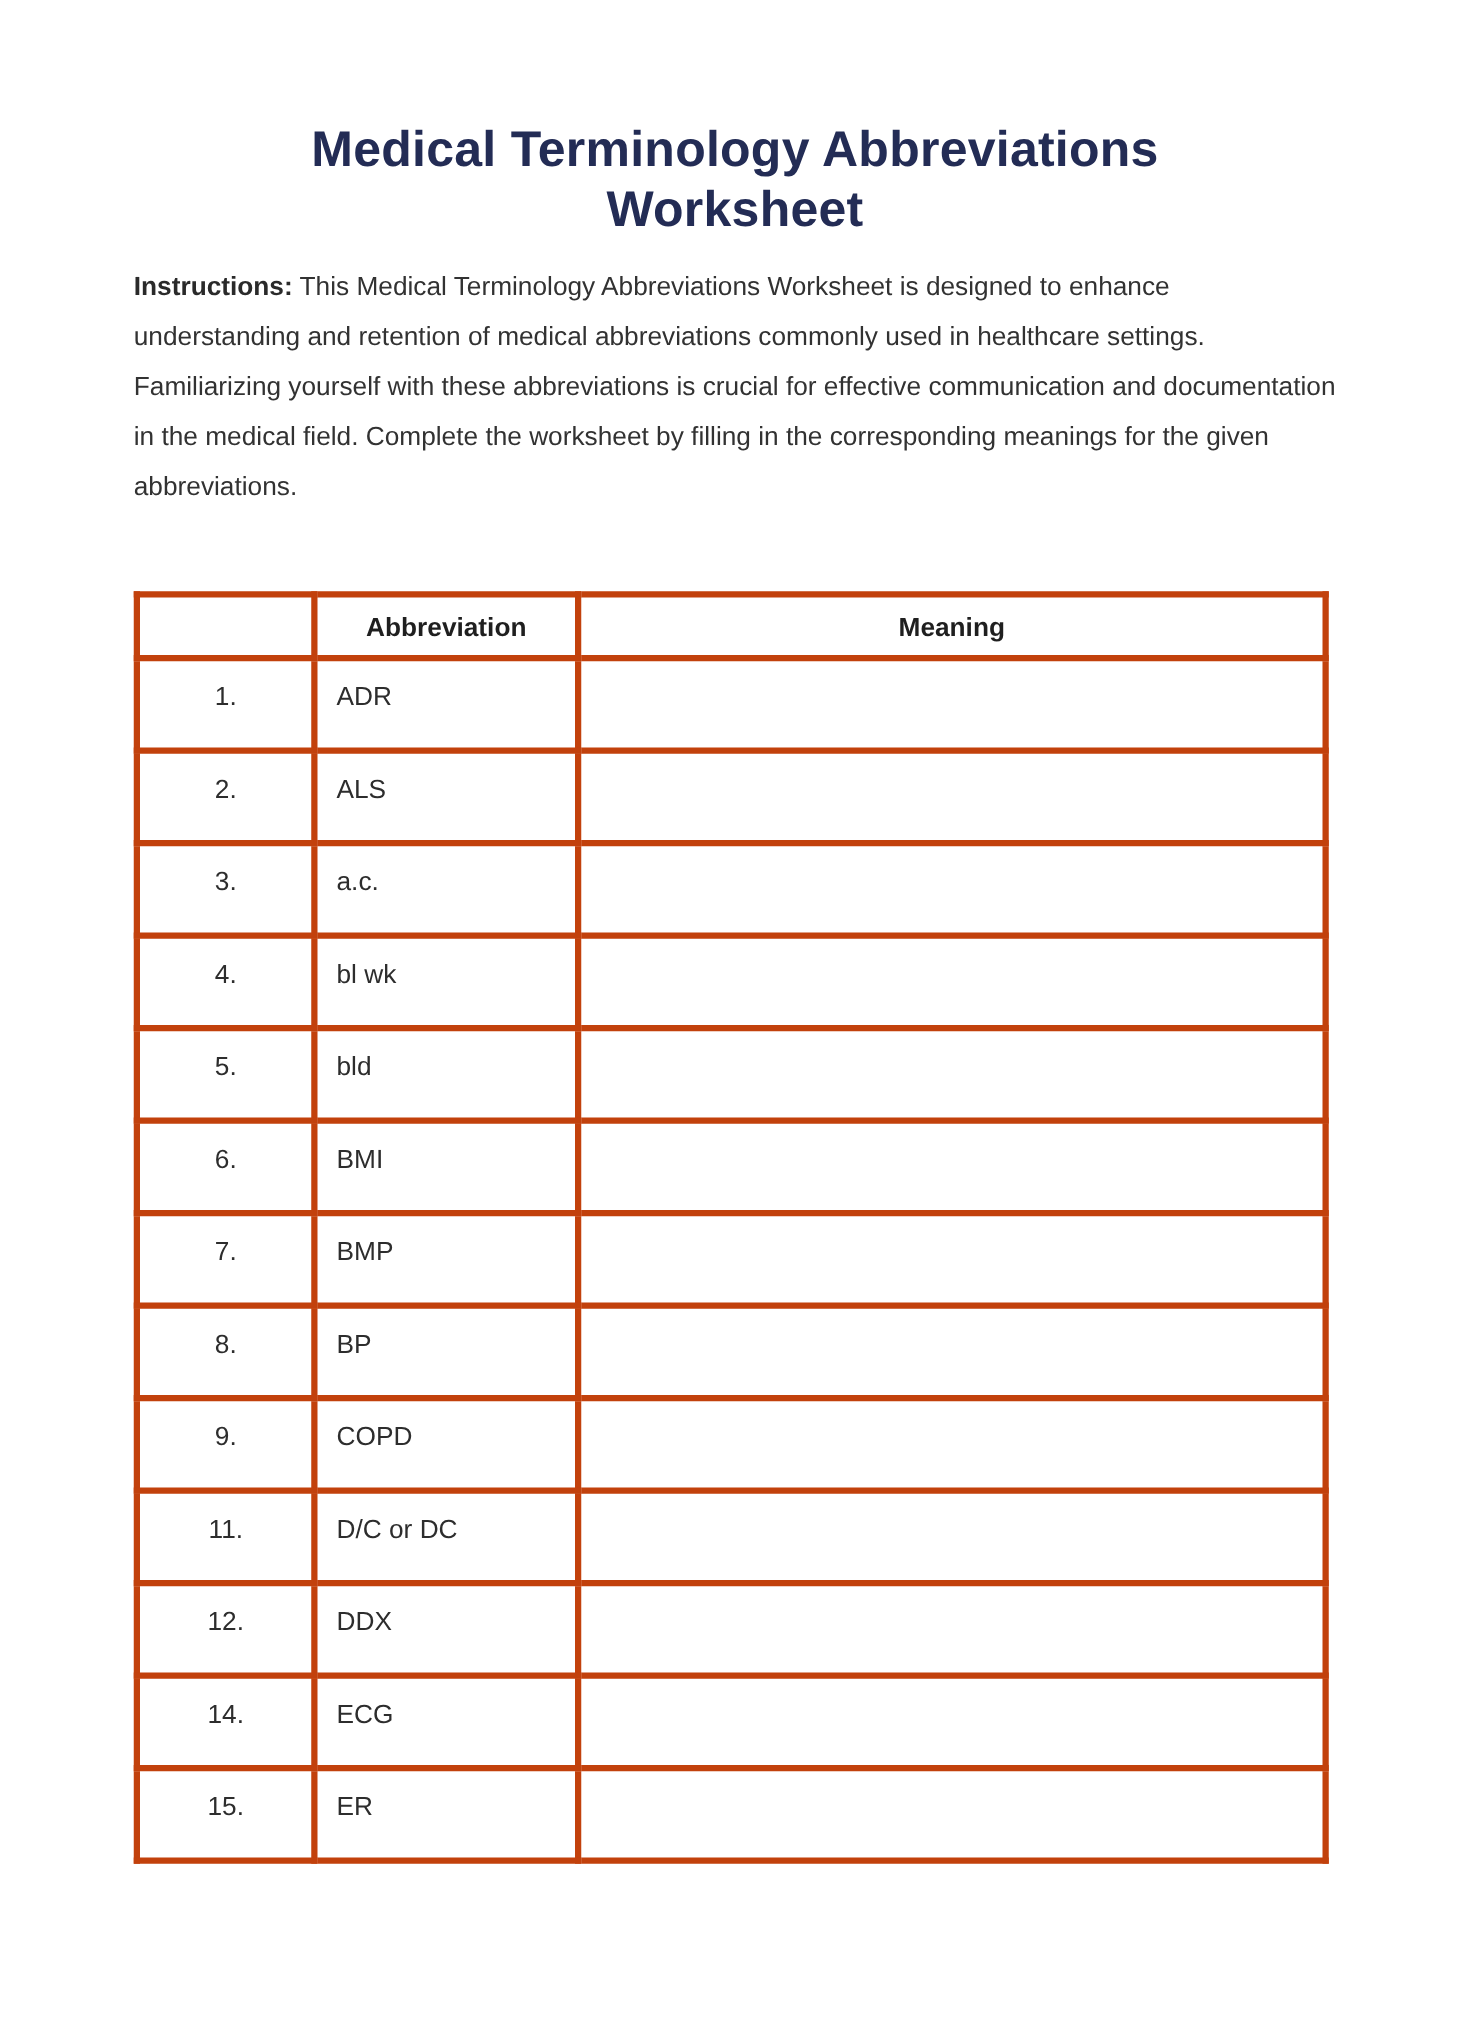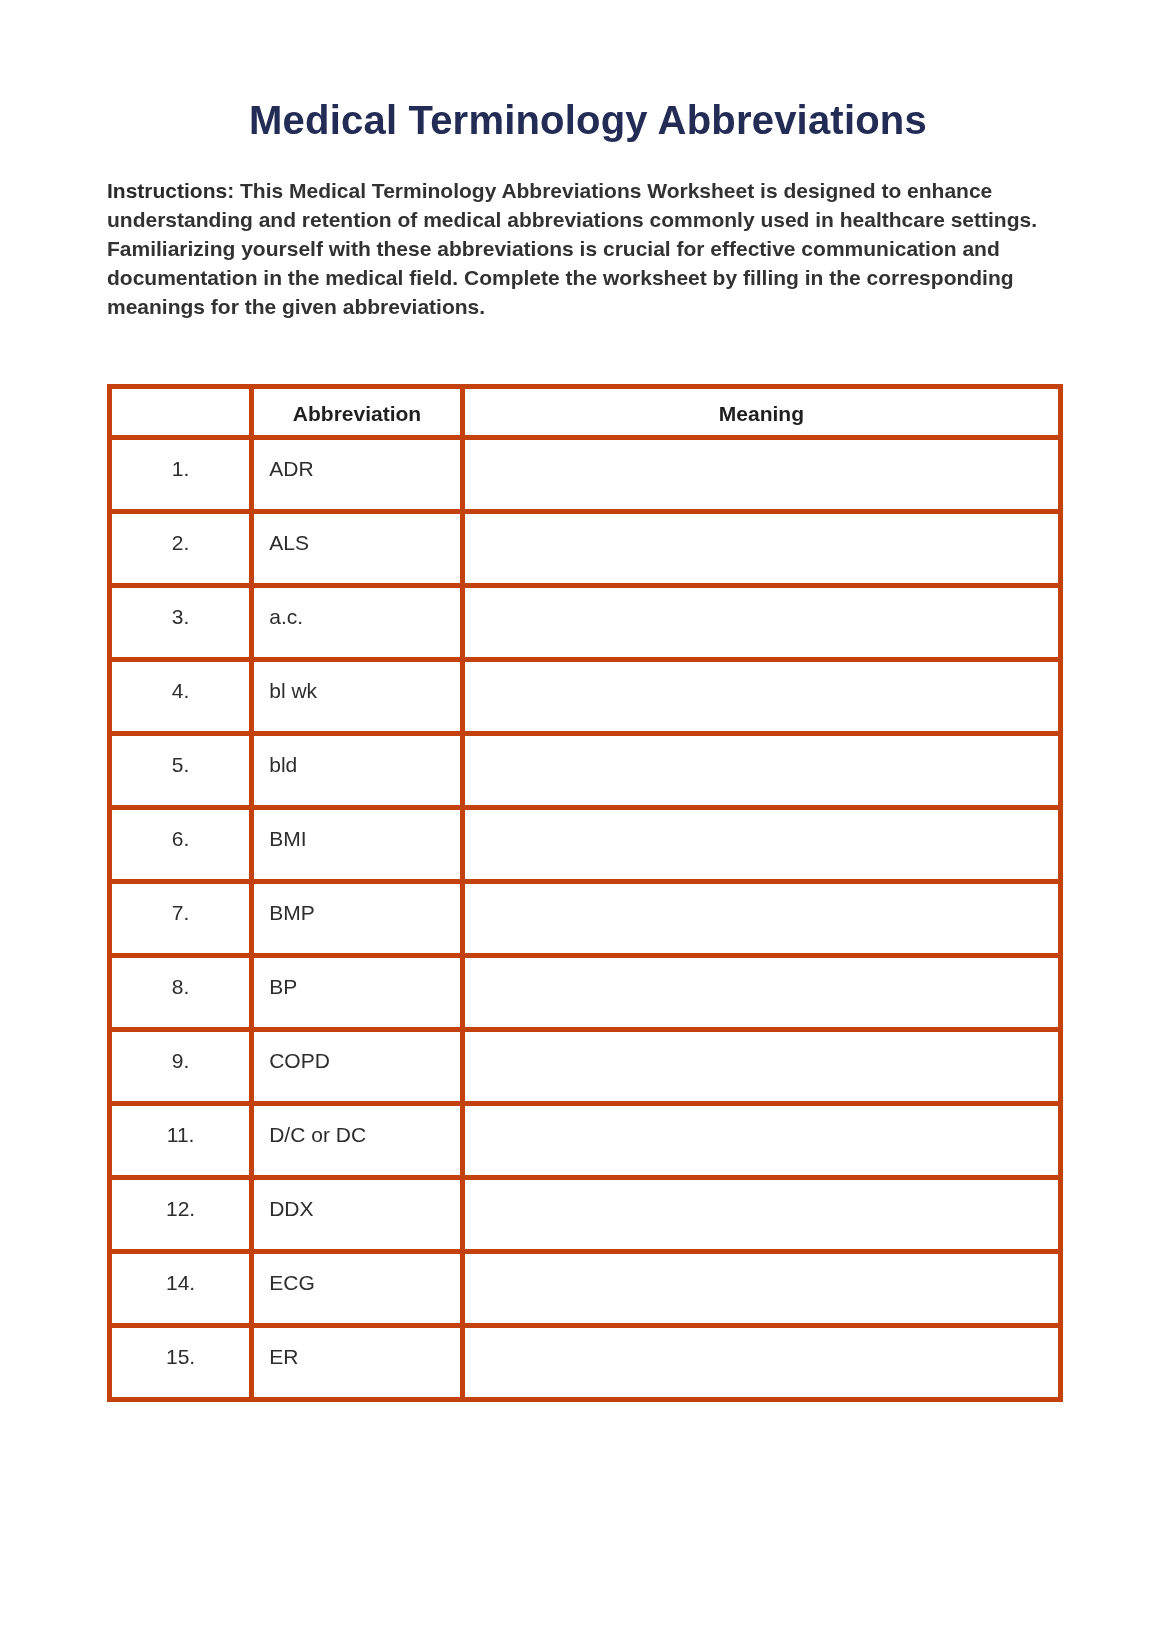--- a/index.html
+++ b/index.html
@@ -17,26 +17,25 @@
   .title {
     margin-top: 96px;
     text-align: center;
     font-size: 40px;
     line-height: 48px;
     font-weight: bold;
     color: #232c55;
     letter-spacing: 0.2px;
   }
   .instructions {
-    margin: 32px 106px 0 107px;
+    margin: 18px 106px 0 107px;
     width: 962px;
     font-size: 21px;
-    line-height: 29px;
+    line-height: 40px;
     color: #323232;
-    font-weight: bold;
   }
   .instructions b { color: #2a2a2a; }
   .worksheet-table {
     margin: 63px 0 0 107px;
     border-collapse: collapse;
     table-layout: fixed;
     width: 956px;
   }
   .worksheet-table th,
   .worksheet-table td {
@@ -64,20 +63,21 @@
   td.col-abbr { text-align: left; padding-left: 15px; margin-top: 36px; }
   td.col-meaning { }
 </style>
 </head>
 <body>
 
 <div class="page">
 
   <h1 class="title">
     <span>Medical Terminology Abbreviations</span><br>
+    <span>Worksheet</span>
   </h1>
 
   <p class="instructions">
     <b>Instructions:</b><span> This Medical Terminology Abbreviations Worksheet is designed to enhance understanding and retention of medical abbreviations commonly used in healthcare settings. Familiarizing yourself with these abbreviations is crucial for effective communication and documentation in the medical field. Complete the worksheet by filling in the corresponding meanings for the given abbreviations.</span>
   </p>
 
   <table class="worksheet-table">
     <thead>
       <tr>
         <th class="col-num"></th>

